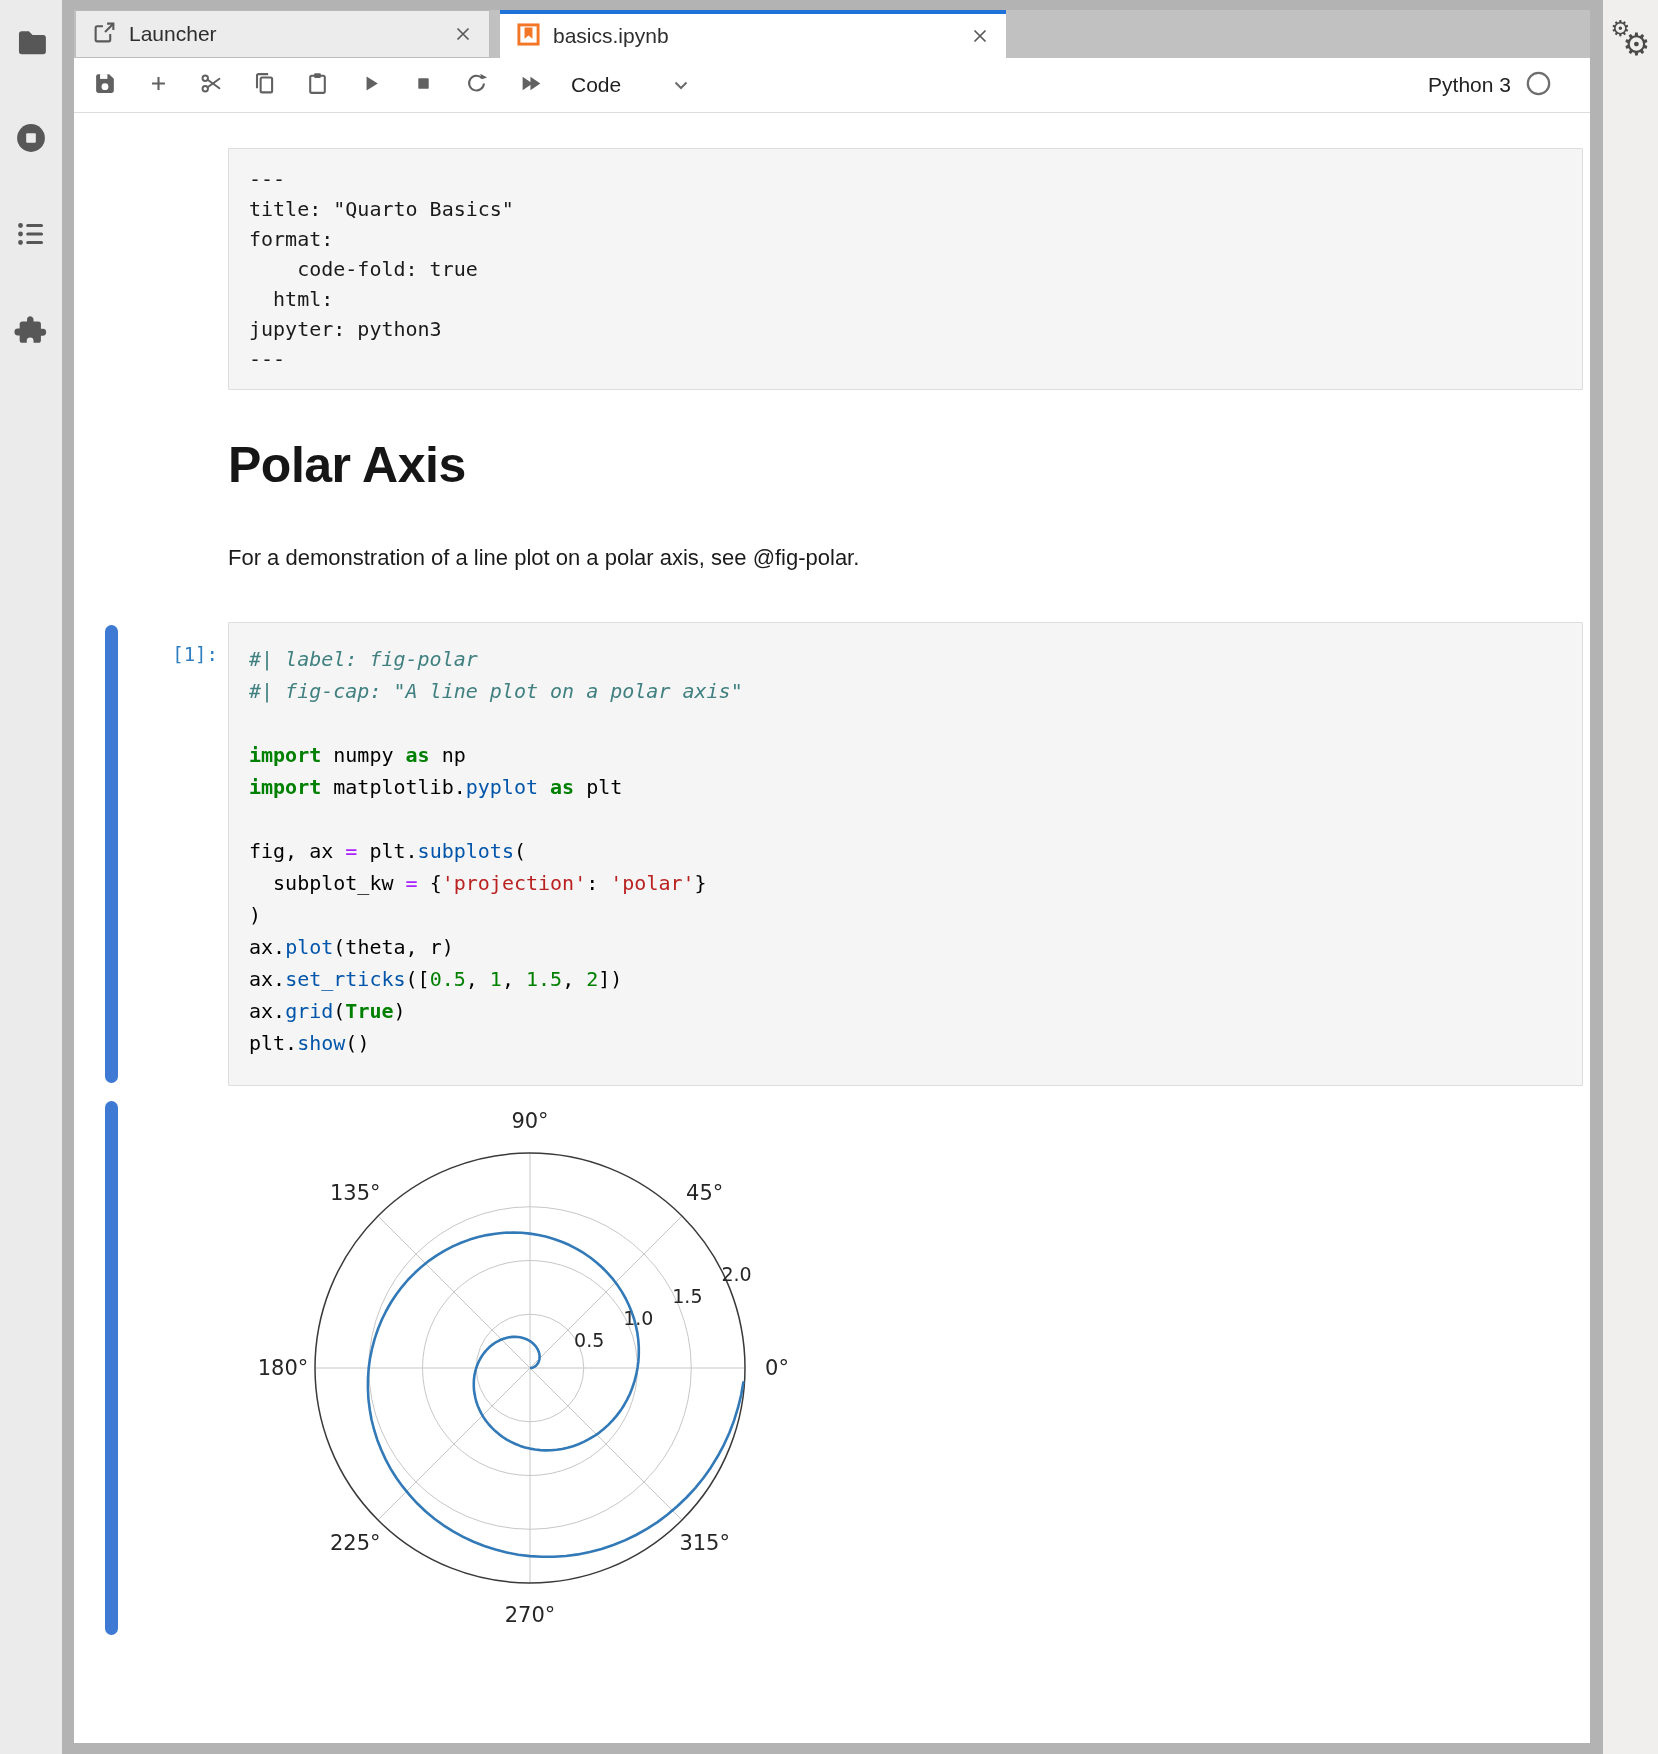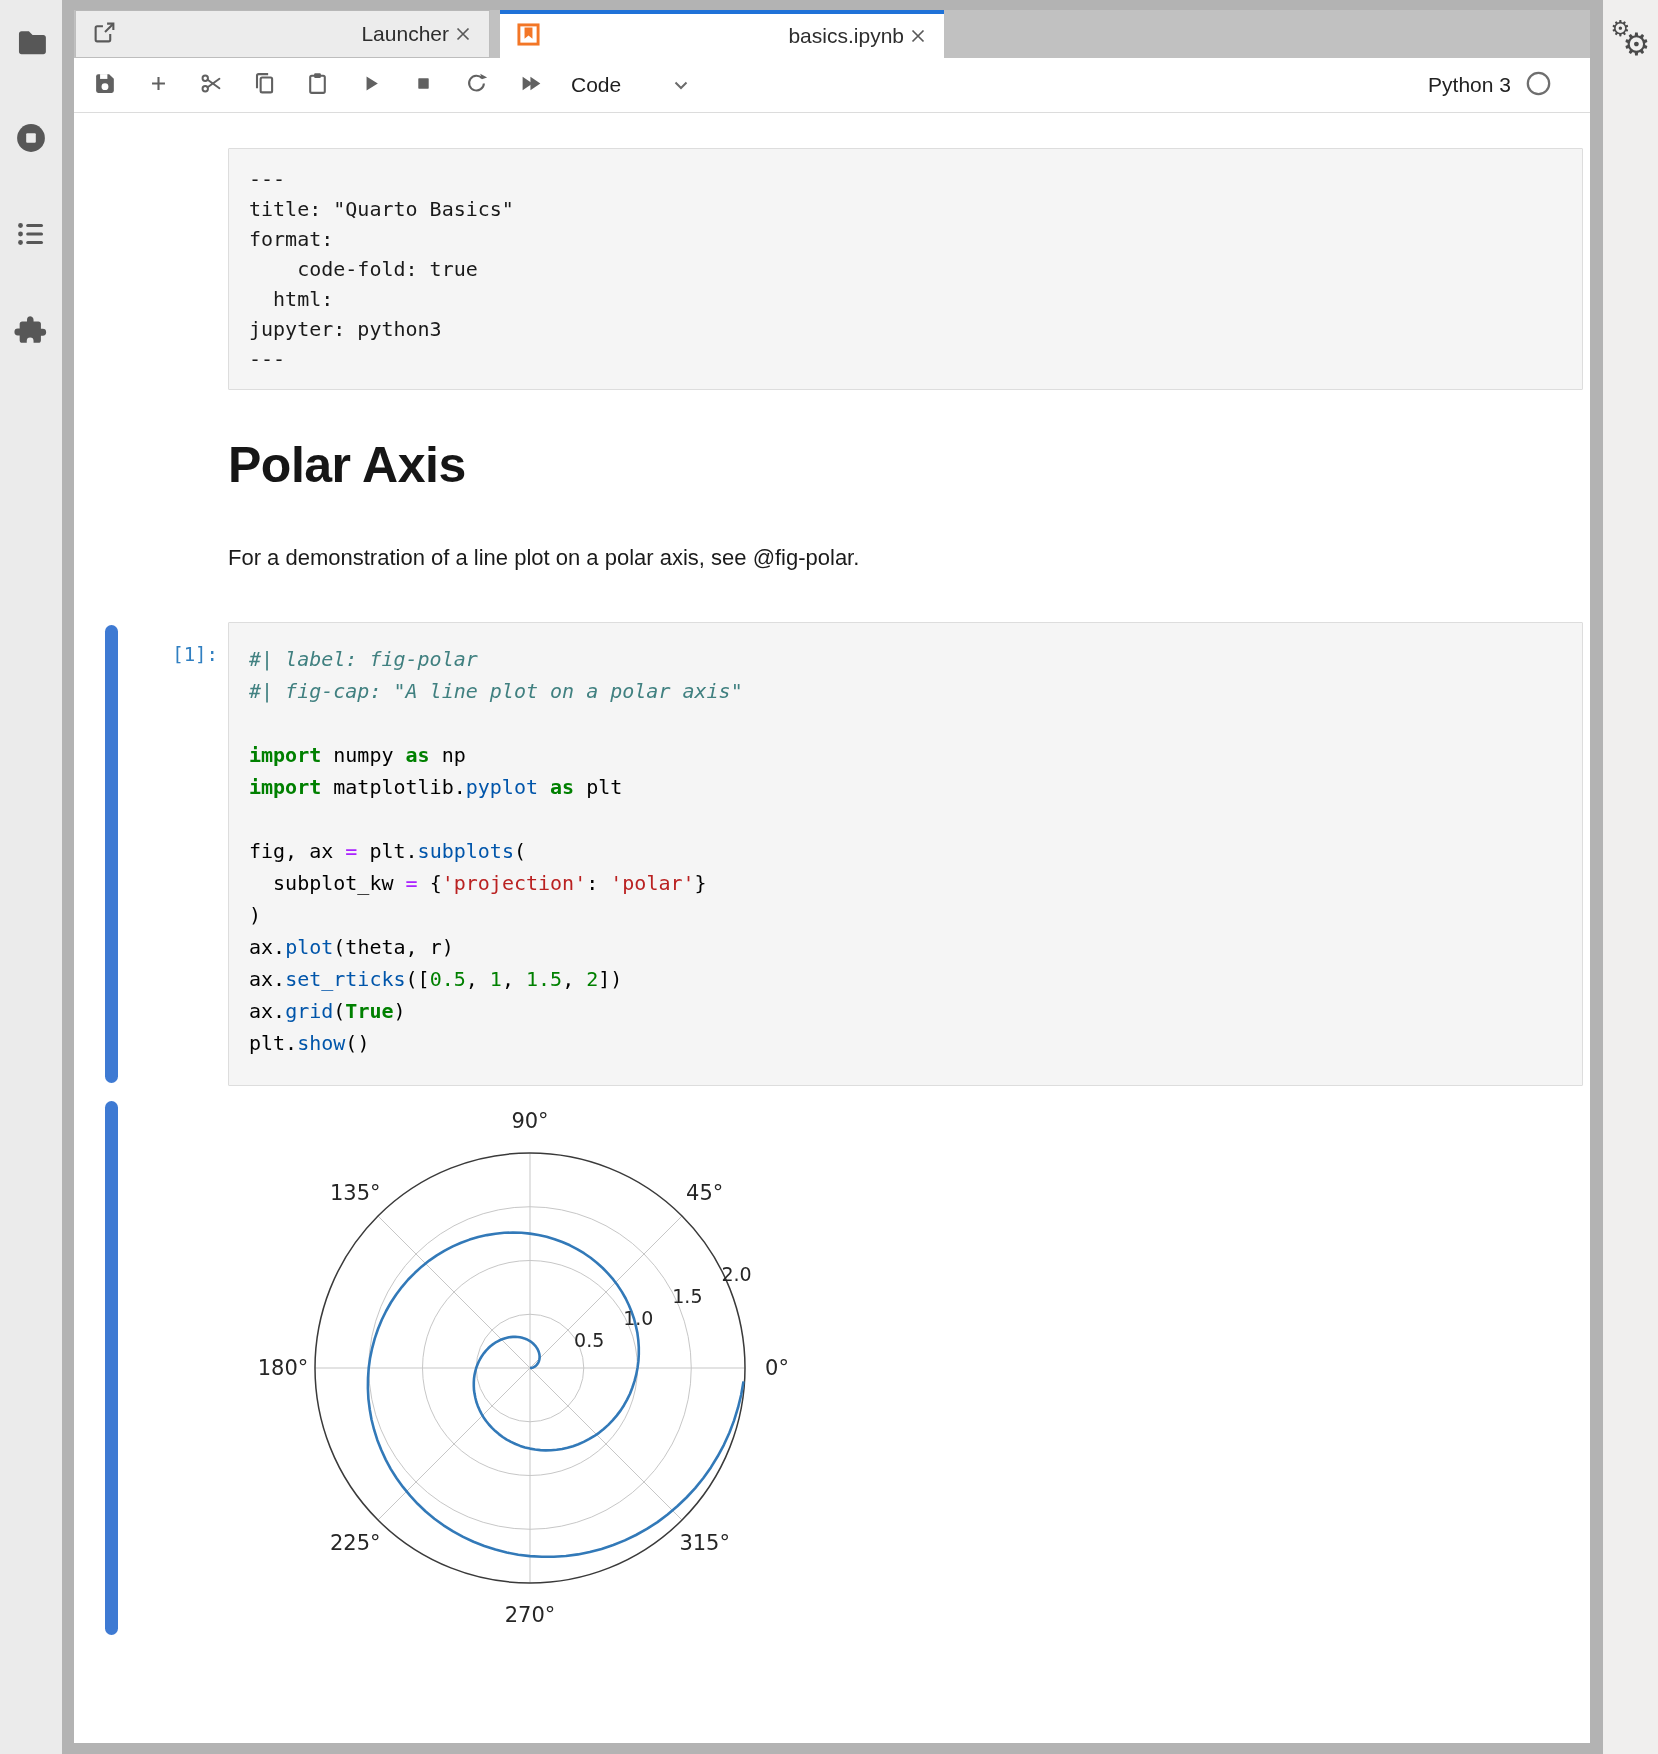--- a/index.html
+++ b/index.html
@@ -14,24 +14,24 @@
   .abtn{width:44px;height:44px;display:flex;align-items:center;justify-content:center;margin-bottom:52px;}
   
   .main-window{
     flex:1 1 auto;min-width:0;
     border-style:solid;border-color:#b3b3b3;
     border-width:10px 13px 11px 12px;
     background:#ffffff;display:flex;flex-direction:column;box-sizing:border-box;
   }
   
   .tab-bar{height:48px;flex:0 0 48px;background:#c1c1c1;display:flex;align-items:stretch;}
-  .tab{display:flex;align-items:center;box-sizing:border-box;padding:0 12px 0 16px;cursor:pointer;text-align:right;}
+  .tab{display:flex;align-items:center;box-sizing:border-box;padding:0 12px 0 16px;cursor:pointer;}
   .tab .tab-label{flex:1 1 auto;font-size:21px;color:#2e2e2e;margin-left:12px;white-space:nowrap;overflow:hidden;}
   .tab-inactive{width:415px;background:#ececec;border:1px solid #bdbdbd;border-top:1px solid #b7b7b7;margin-left:1px;}
-  .tab-active{width:444px;background:#ffffff;border-top:4px solid var(--accent,#1f72d8);margin-left:10px;}
+  .tab-active{width:506px;background:#ffffff;border-top:4px solid var(--accent,#1f72d8);margin-left:10px;}
   .tab-close{width:28px;height:28px;display:flex;align-items:center;justify-content:center;border-radius:3px;}
   
   .toolbar{height:54px;flex:0 0 54px;background:#ffffff;border-bottom:1px solid #dcdcdc;display:flex;align-items:center;padding:0 0 0 14px;}
   .tbtn{width:34px;height:34px;margin-right:19px;display:flex;align-items:center;justify-content:center;border-radius:3px;cursor:pointer;}
   .cell-type{display:flex;align-items:center;margin-left:6px;cursor:pointer;}
   .cell-type .ct-label{font-size:21px;color:#1f1f1f;}
   .cell-type .ct-chevron{margin-left:48px;display:flex;}
   .kernel{margin-left:auto;display:flex;align-items:center;margin-right:38px;}
   .kernel .k-label{font-size:21px;color:#222;margin-right:14px;}
   

